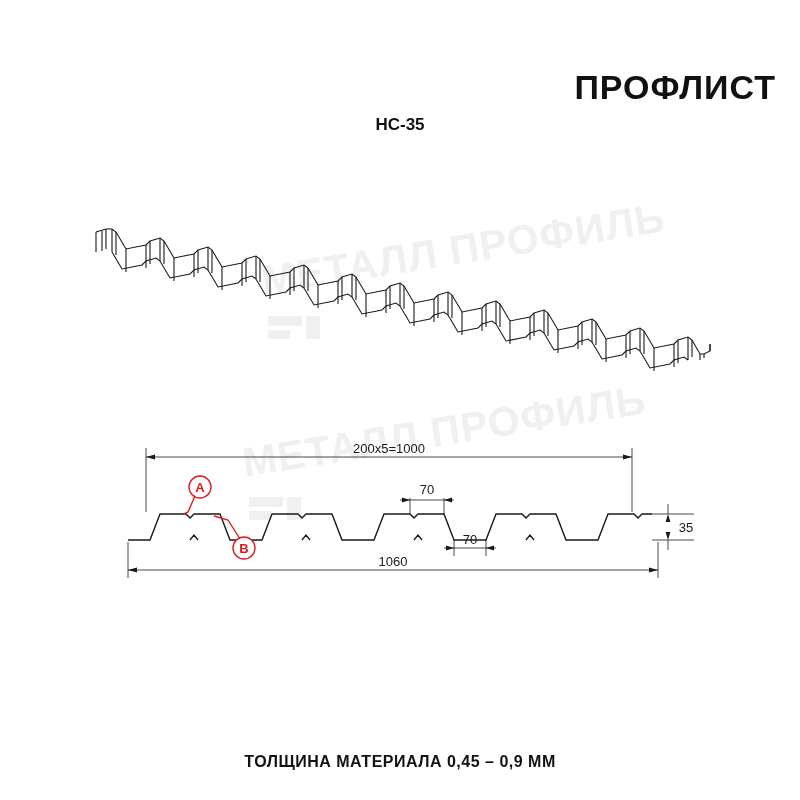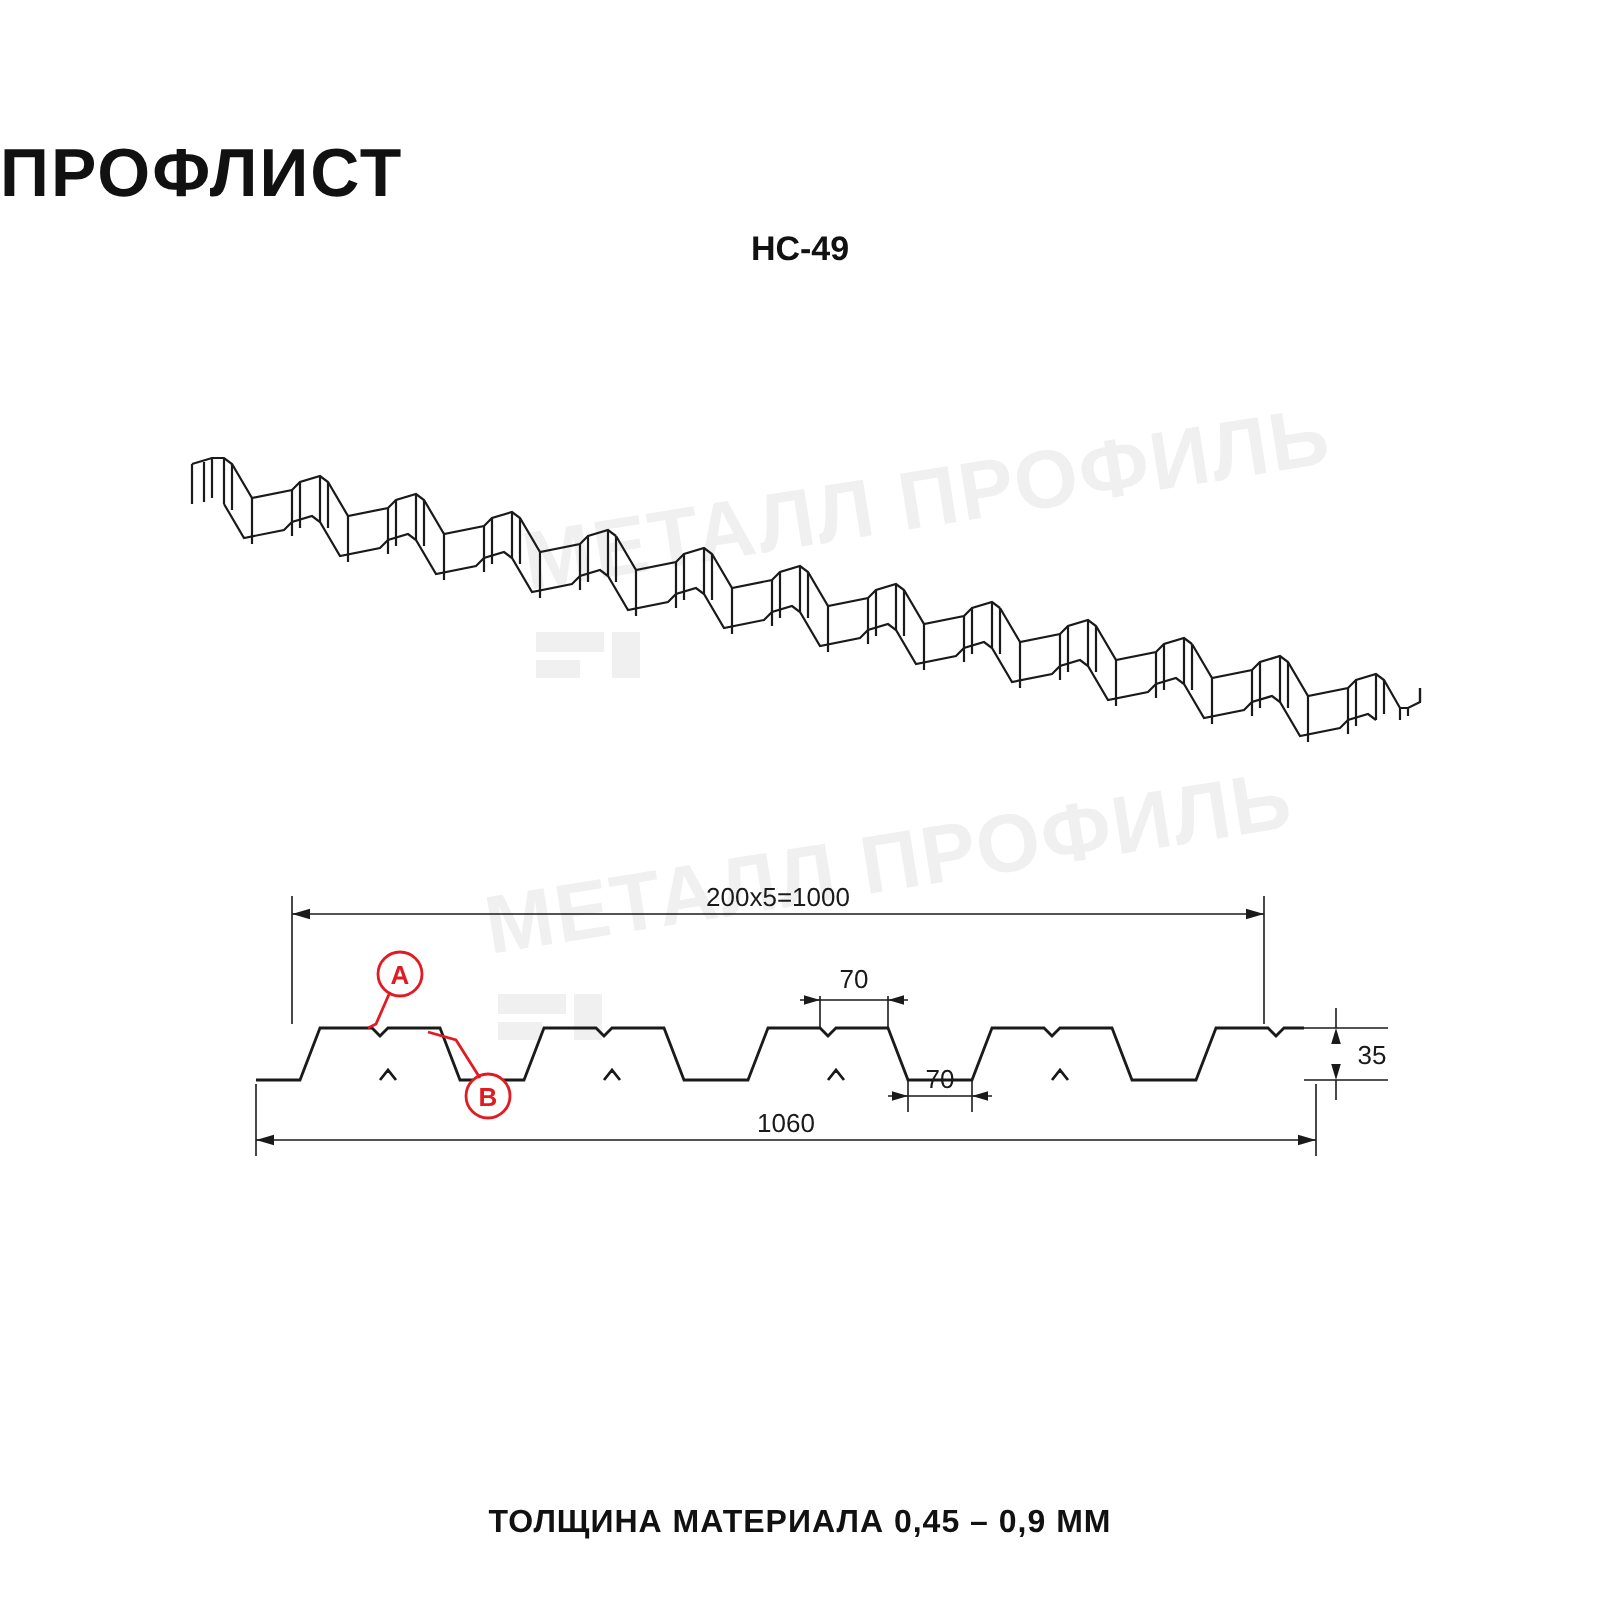--- a/index.html
+++ b/index.html
@@ -18,21 +18,21 @@
   .page {
     position: relative;
     width: 800px;
     height: 800px;
   }
   .title {
     position: absolute;
     top: 68px;
     left: 0;
     width: 776px;
-    text-align: left;
+    text-align: right;
     font-size: 34px;
     font-weight: bold;
     letter-spacing: 1px;
     color: #111111;
   }
   .subtitle {
     position: absolute;
     top: 115px;
     left: 0;
     width: 800px;
@@ -83,21 +83,21 @@
     transform: rotate(-9deg);
     transform-origin: left center;
   }
 </style>
 </head>
 <body>
 
 <div class="page">
 
   <div class="title">ПРОФЛИСТ</div>
-  <div class="subtitle">НС-49</div>
+  <div class="subtitle">НС-35</div>
 
   <div class="wm wm1">МЕТАЛЛ ПРОФИЛЬ</div>
   <div class="wm wm2">МЕТАЛЛ ПРОФИЛЬ</div>
 
   <svg class="svg-layer" width="800" height="800" viewBox="0 0 800 800">
 
     <g opacity="1">
       <path d="M268 316 h34 v10 h-34 z M268 330 h22 v9 h-22 z M306 316 h14 v23 h-14 z" fill="#f0f0f0"></path>
     </g>
     <g>

